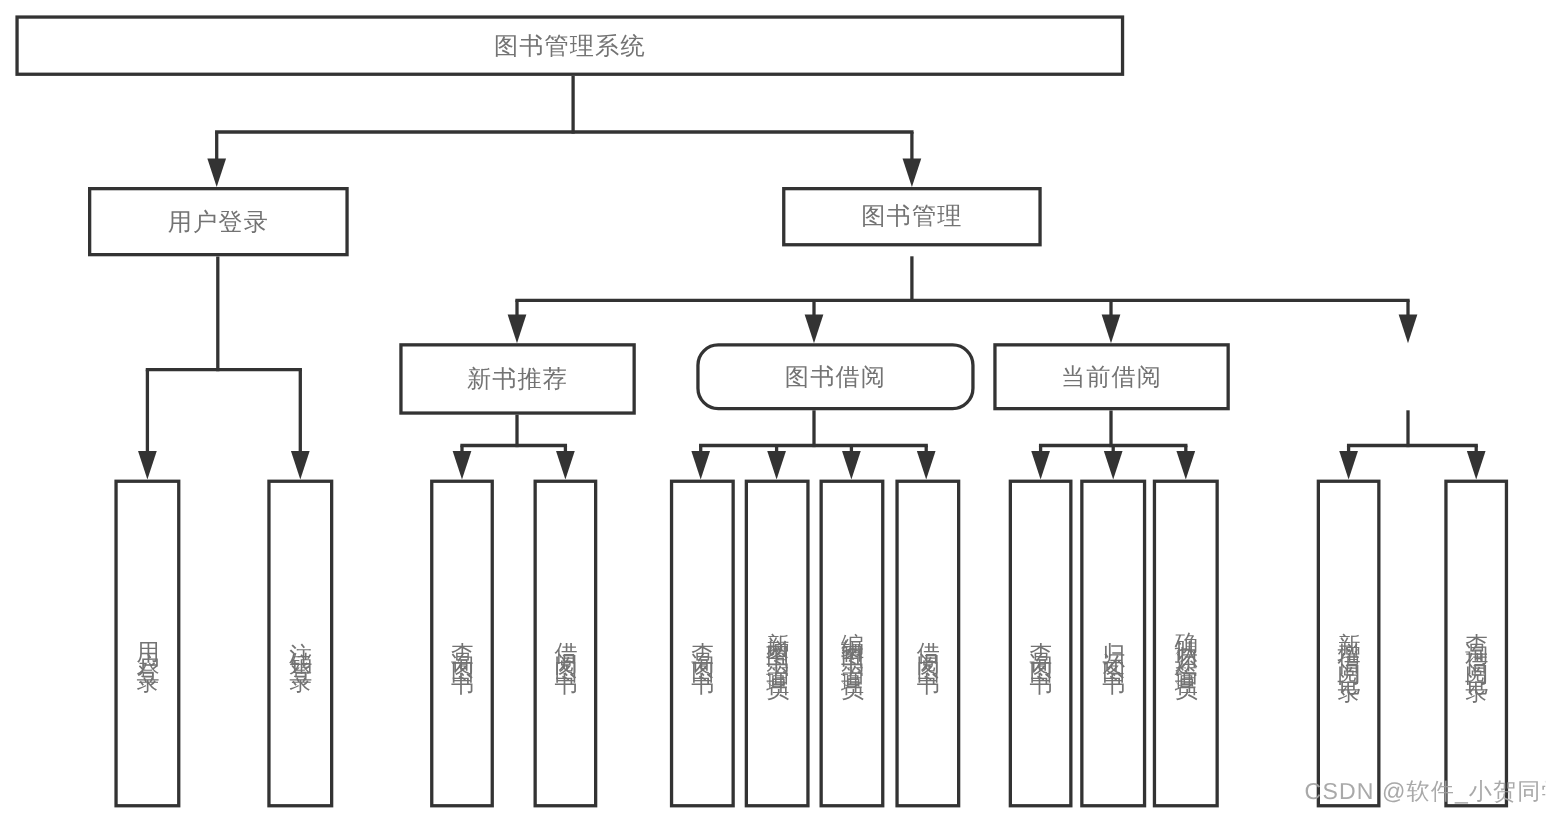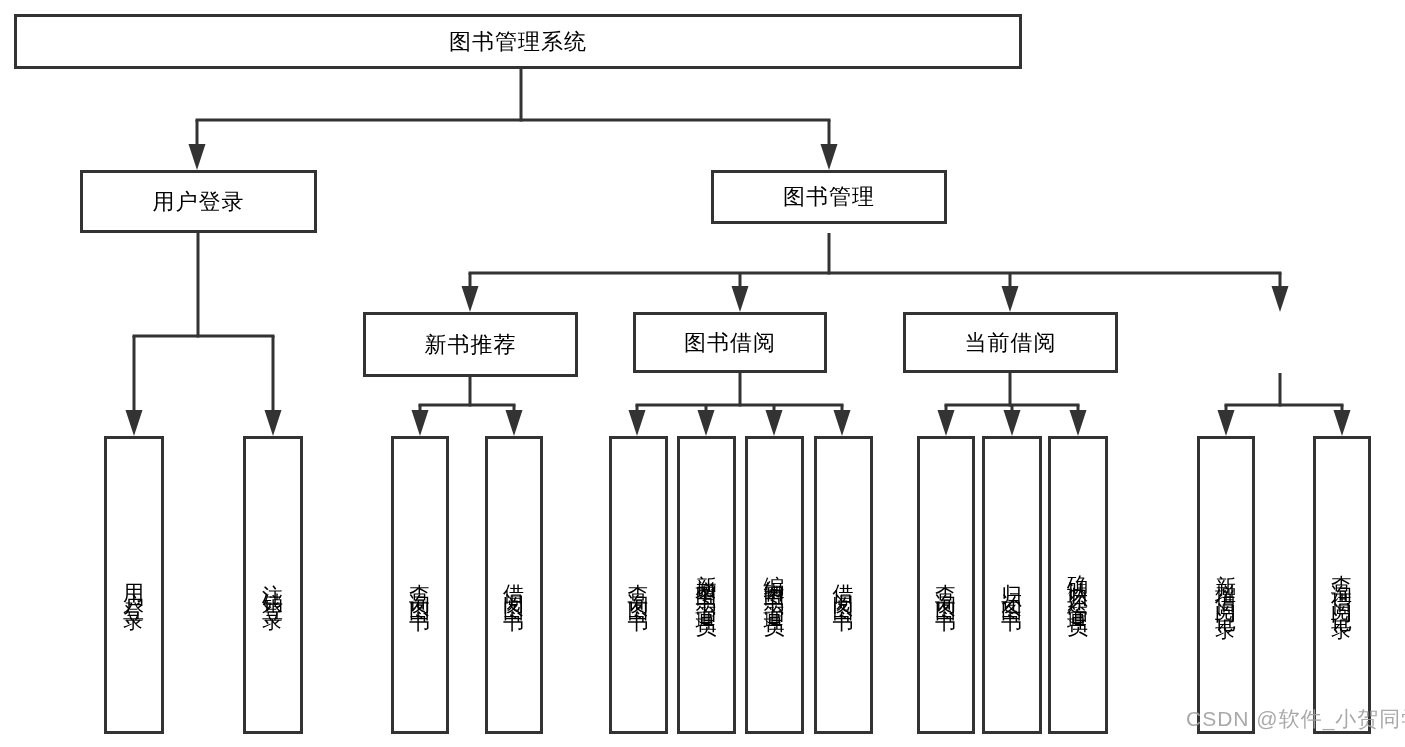--- a/index.html
+++ b/index.html
@@ -13,21 +13,21 @@
   }
   .edges{position:absolute;left:0;top:0;z-index:0;}
   .node{
     position:absolute;
     box-sizing:border-box;
     background:#ffffff;
     border:3px solid #333333;
     display:flex;
     align-items:center;
     justify-content:center;
-    color:#000000;
+    color:#737373;
     z-index:1;
   }
   .hnode{font-size:22px;letter-spacing:1px;}
   .vnode span{
     writing-mode:vertical-rl;
     text-orientation:mixed;
     font-size:21px;
     letter-spacing:9px;
     line-height:1.0;
     white-space:nowrap;
@@ -132,21 +132,21 @@
   <div class="node hnode" style="left:80px;top:170px;width:237px;height:63px;">
     <span>用户登录</span>
   </div>
   <div class="node hnode" style="left:711px;top:170px;width:236px;height:54px;">
     <span>图书管理</span>
   </div>
 
   <div class="node hnode" style="left:363px;top:312px;width:215px;height:65px;">
     <span>新书推荐</span>
   </div>
-  <div class="node hnode" style="left:633px;top:312px;width:194px;height:61px;">
+  <div class="node hnode" style="left:633px;top:312px;width:253px;height:61px;border-radius:20px;">
     <span>图书借阅</span>
   </div>
   <div class="node hnode" style="left:903px;top:312px;width:215px;height:61px;text-align:center;">
     <span>当前借阅</span>
   </div>
 
   <div class="node vnode" style="left:104px;top:436px;width:60px;height:298px;">
     <span>用户登录</span>
   </div>
   <div class="node vnode" style="left:243px;top:436px;width:60px;height:298px;">

